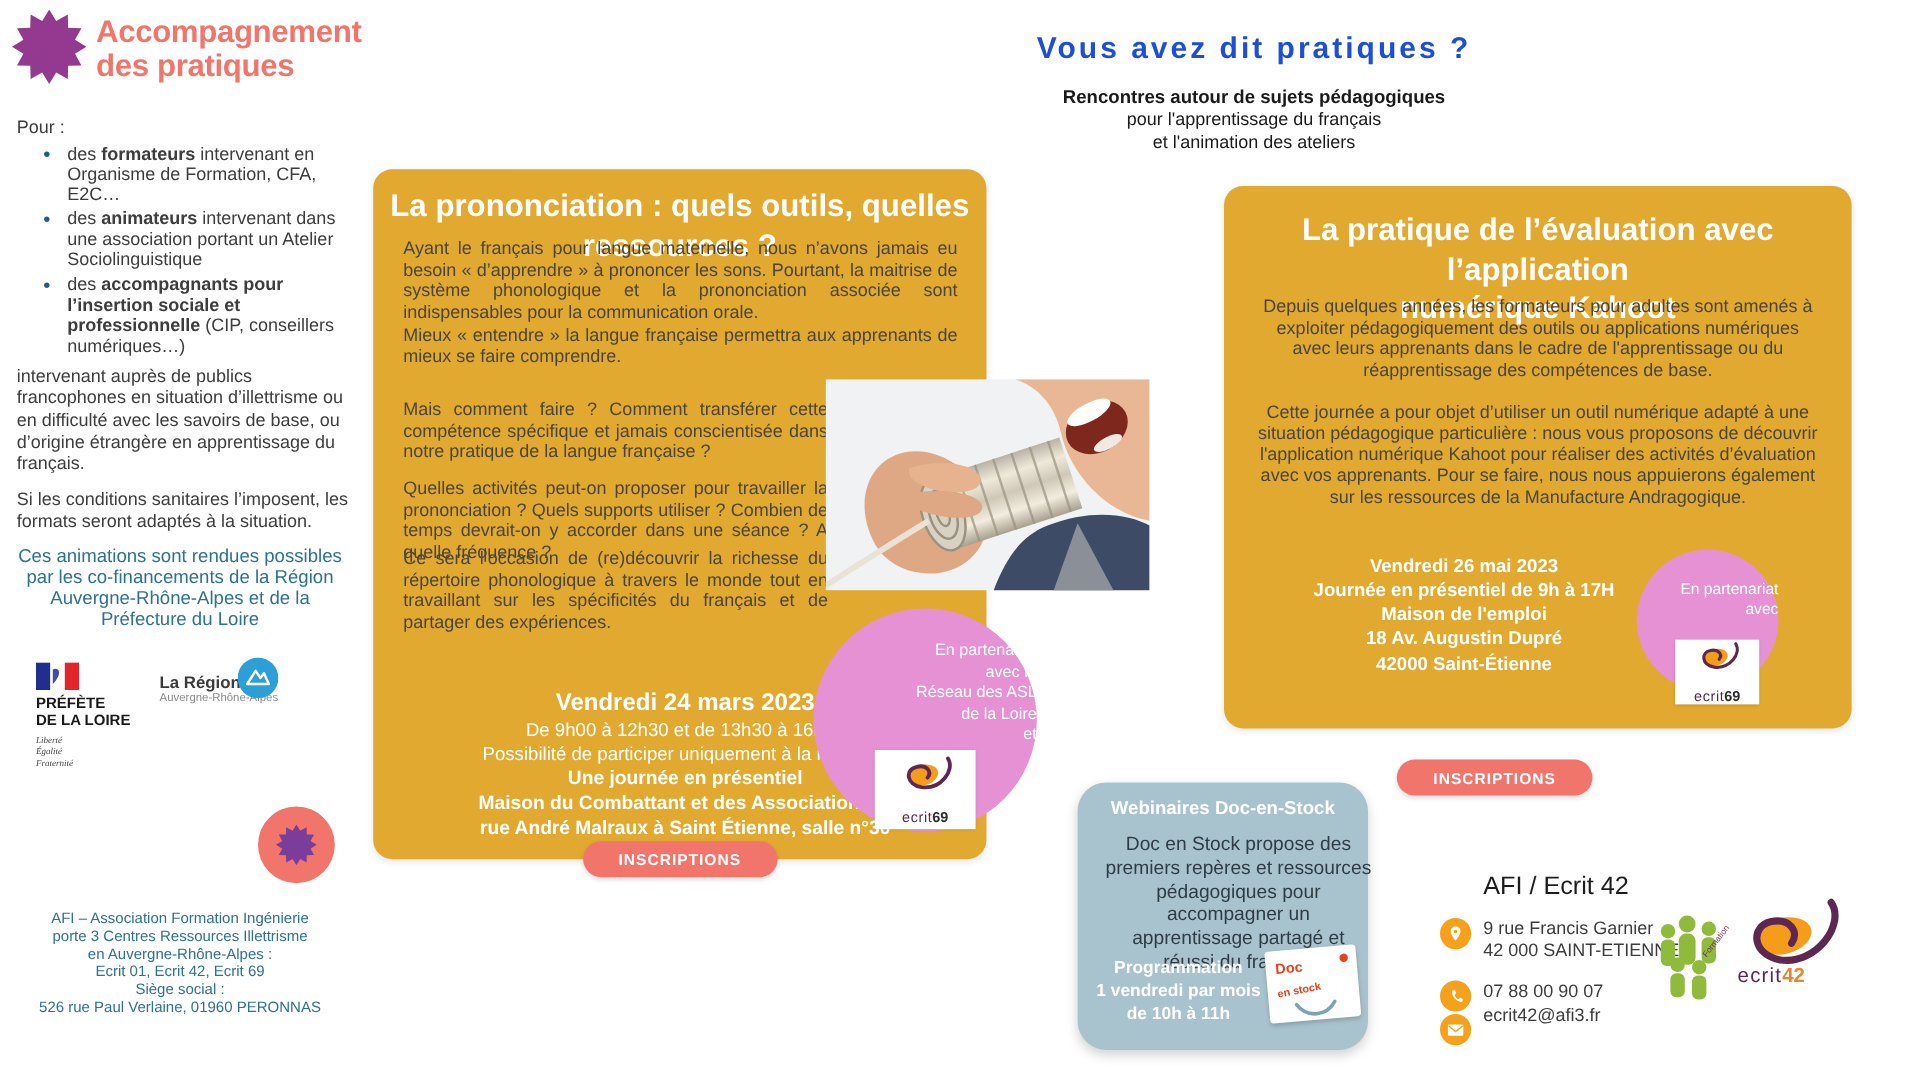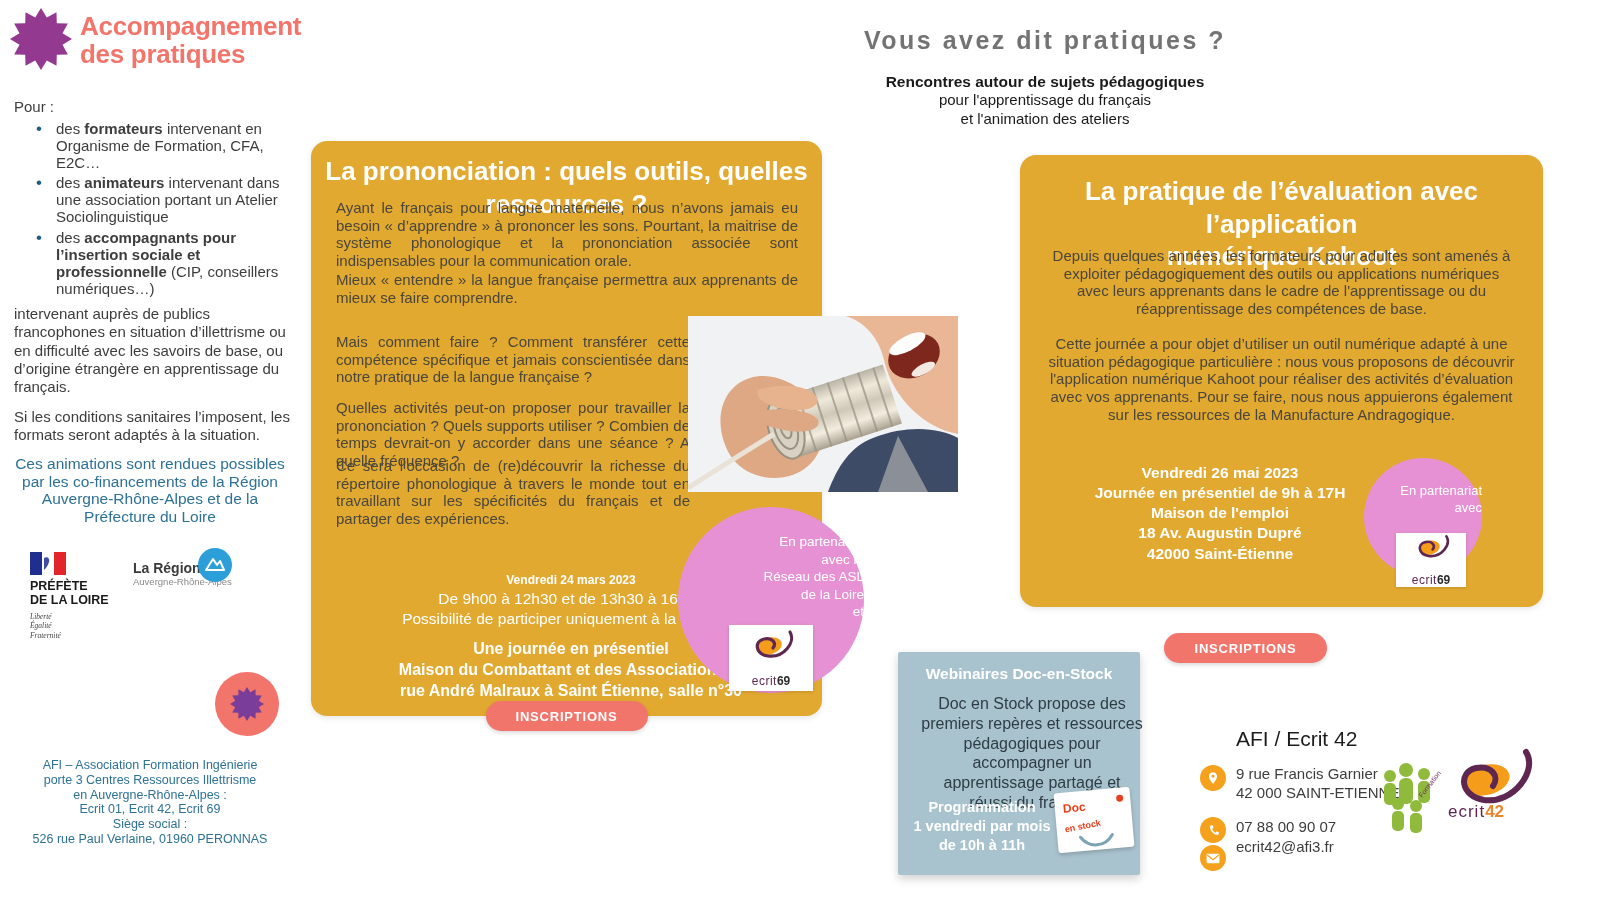--- a/index.html
+++ b/index.html
@@ -31,42 +31,42 @@
 
   
   .ycard { background:#E2A930; border-radius:16px; box-shadow:0 2px 6px rgba(0,0,0,.10); }
   .card1 { left:311px; top:141px; width:511px; height:575px; }
   .card2 { left:1020px; top:155px; width:523px; height:452px; }
   .ycard-title { position:absolute; left:0; right:0; text-align:center; color:#fff;
                  font-weight:bold; font-size:26px; line-height:1.25; }
   .ytext { position:absolute; color:#4A463A; font-size:15px; line-height:1.18; text-align:justify; }
   .ytext-c { text-align:center; }
   .ydate { position:absolute; text-align:center; color:#fff; font-size:15.5px; line-height:1.3; }
-  .ydate .b { font-weight:bold; font-size:12px; }
+  .ydate .b { font-weight:bold; font-size:20px; }
   .btn-inscriptions { position:absolute; background:#F2756B; color:#fff; border:none; cursor:pointer;
                       font-family:"Liberation Sans",sans-serif; font-weight:bold; font-size:13px;
                       letter-spacing:.8px; border-radius:16px; box-shadow:0 2px 4px rgba(0,0,0,.15);margin-top:39px; }
 
   
   .pink-circle { position:absolute; background:#E691D3; border-radius:50%; color:#fff;
                  text-align:right; font-size:13.5px; line-height:1.3; }
   .ecrit-box { position:absolute; background:#fff; display:flex; flex-direction:column;
                align-items:center; justify-content:center; box-shadow:0 1px 3px rgba(0,0,0,.15); }
   .ecrit-name { font-size:12px; line-height:1; margin-top:14px; }
   .ecrit-name .pfx { color:#5E2751; letter-spacing:.5px; }
   .ecrit-name .sfx { color:#2b2b2b; font-weight:bold; }
 
   
-  .rtitle { left:845px; top:26px; width:400px; text-align:center; color:#737373;
+  .rtitle { left:845px; top:26px; width:400px; text-align:center; color:#1d4ed8;
             font-size:25px; font-weight:bold; letter-spacing:2.5px; }
   .rsub { left:845px; top:72px; width:400px; text-align:center; font-size:15px; line-height:1.25; color:#1a1a1a; }
   .rsub .b { font-weight:bold; font-size:15.5px; }
 
   
-  .wcard { left:898px; top:652px; width:242px; height:223px; background:#A9C3CE; border-radius:2px;
+  .wcard { left:898px; top:652px; width:242px; height:223px; background:#A9C3CE; border-radius:24px;
            box-shadow:0 4px 10px rgba(0,0,0,.18); }
   .wtitle { position:absolute; left:0; right:0; top:13px; text-align:center; color:#fff;
             font-weight:bold; font-size:15.5px; }
   .wbody { position:absolute; left:22px; top:42px; width:224px; text-align:center;
            color:#2E3D45; font-size:16px; line-height:1.24; }
   .wprog { position:absolute; left:8px; top:146px; width:152px; text-align:center;
            color:#fff; font-weight:bold; font-size:14.5px; line-height:1.3; }
   .doc-logo { position:absolute; right:8px; top:138px; width:76px; height:60px; background:#fff;
               border-radius:3px; transform:rotate(-5deg); box-shadow:0 2px 4px rgba(0,0,0,.2);
               padding:6px 6px 0 8px; }

